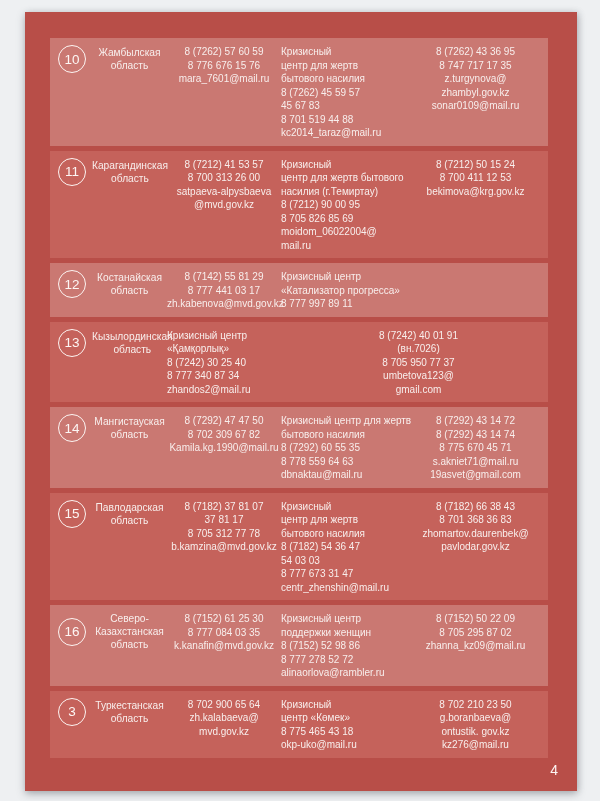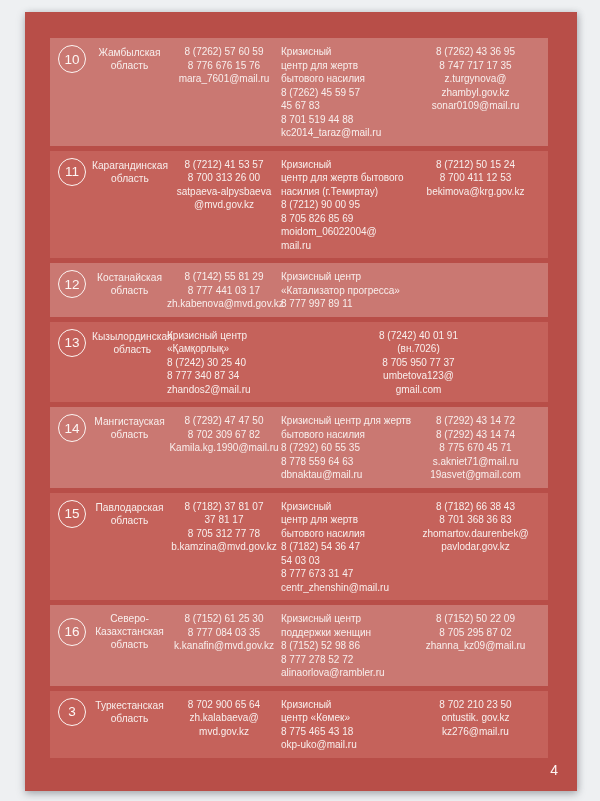--- a/index.html
+++ b/index.html
@@ -249,20 +249,21 @@
             <div class="line">mvd.gov.kz</div>
           </div>
           <div class="col c3">
             <div class="line">Кризисный</div>
             <div class="line">центр «Көмек»</div>
             <div class="line">8 775 465 43 18</div>
             <div class="line">okp-uko@mail.ru</div>
           </div>
           <div class="col c4">
             <div class="line">8 702 210 23 50</div>
+            <div class="line">g.boranbaeva@</div>
             <div class="line">ontustik. gov.kz</div>
             <div class="line">kz276@mail.ru</div>
           </div>
         </div>
       </div>
     <div class="page-num">4</div>
   </div>
 </div>
 
 </body></html>

